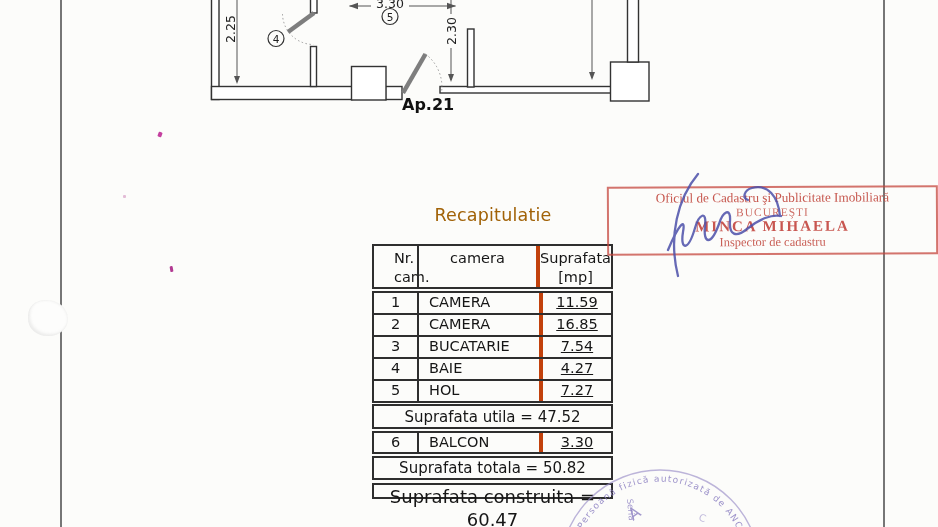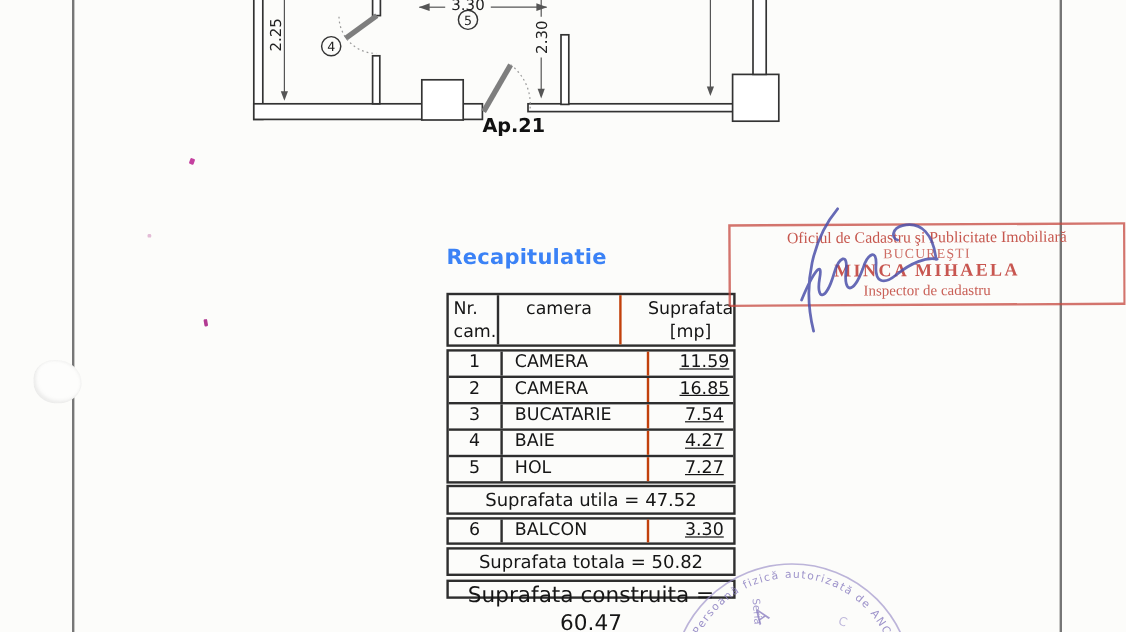--- a/index.html
+++ b/index.html
@@ -12,34 +12,34 @@
   
   .frame-line{position:absolute;top:0;height:527px;width:2px;background:#4a4a4a;opacity:.75;z-index:1;}
   .frame-left{left:60px;}
   .frame-right{left:883px;}
 
   
   #plan{position:absolute;left:0;top:0;width:938px;height:130px;z-index:2;}
 
   
   .title{
-    position:absolute;left:372px;top:205px;width:242px;text-align:left;
-    font-size:17.5px;color:#3b82f6;letter-spacing:.2px;z-index:3;font-weight:bold;
+    position:absolute;left:372px;top:205px;width:242px;text-align:center;
+    font-size:17.5px;color:#a16207;letter-spacing:.2px;z-index:3;
   }
 
   
   .table-wrap{position:absolute;left:372px;top:244px;width:241px;z-index:3;}
   .tbox{border:2px solid #2e2e2e;background:transparent;box-sizing:border-box;}
   .trow{display:flex;}
   .c{box-sizing:border-box;}
   .c1{width:43px;}
   .c2{width:122px;border-left:2px solid #2e2e2e;}
-  .c3{flex:1;border-left:2px solid #c2410c;padding-left:22px;}
+  .c3{flex:1;border-left:4px solid #c2410c;}
   .hdr{padding-top:3px;font-size:14.5px;line-height:19px;height:41px;}
-  .hdr.c1{padding-left:4px;text-align:left;}
+  .hdr.c1{padding-left:20px;text-align:left;}
   .hdr.c2,.hdr.c3{text-align:center;}
   .drow{height:20px;border-bottom:2px solid #2e2e2e;}
   .drow:last-child{border-bottom:none;}
   .drow .c{font-size:14.5px;line-height:19px;}
   .drow .c1{text-align:center;}
   .drow .c2{padding-left:10px;}
   .drow .c3{text-align:center;text-decoration:underline;}
   .sumbox{text-align:center;font-size:15px;}
   .box-utila{margin-top:1px;height:25px;line-height:22px;}
   .box-balcon{margin-top:2px;height:23px;}

